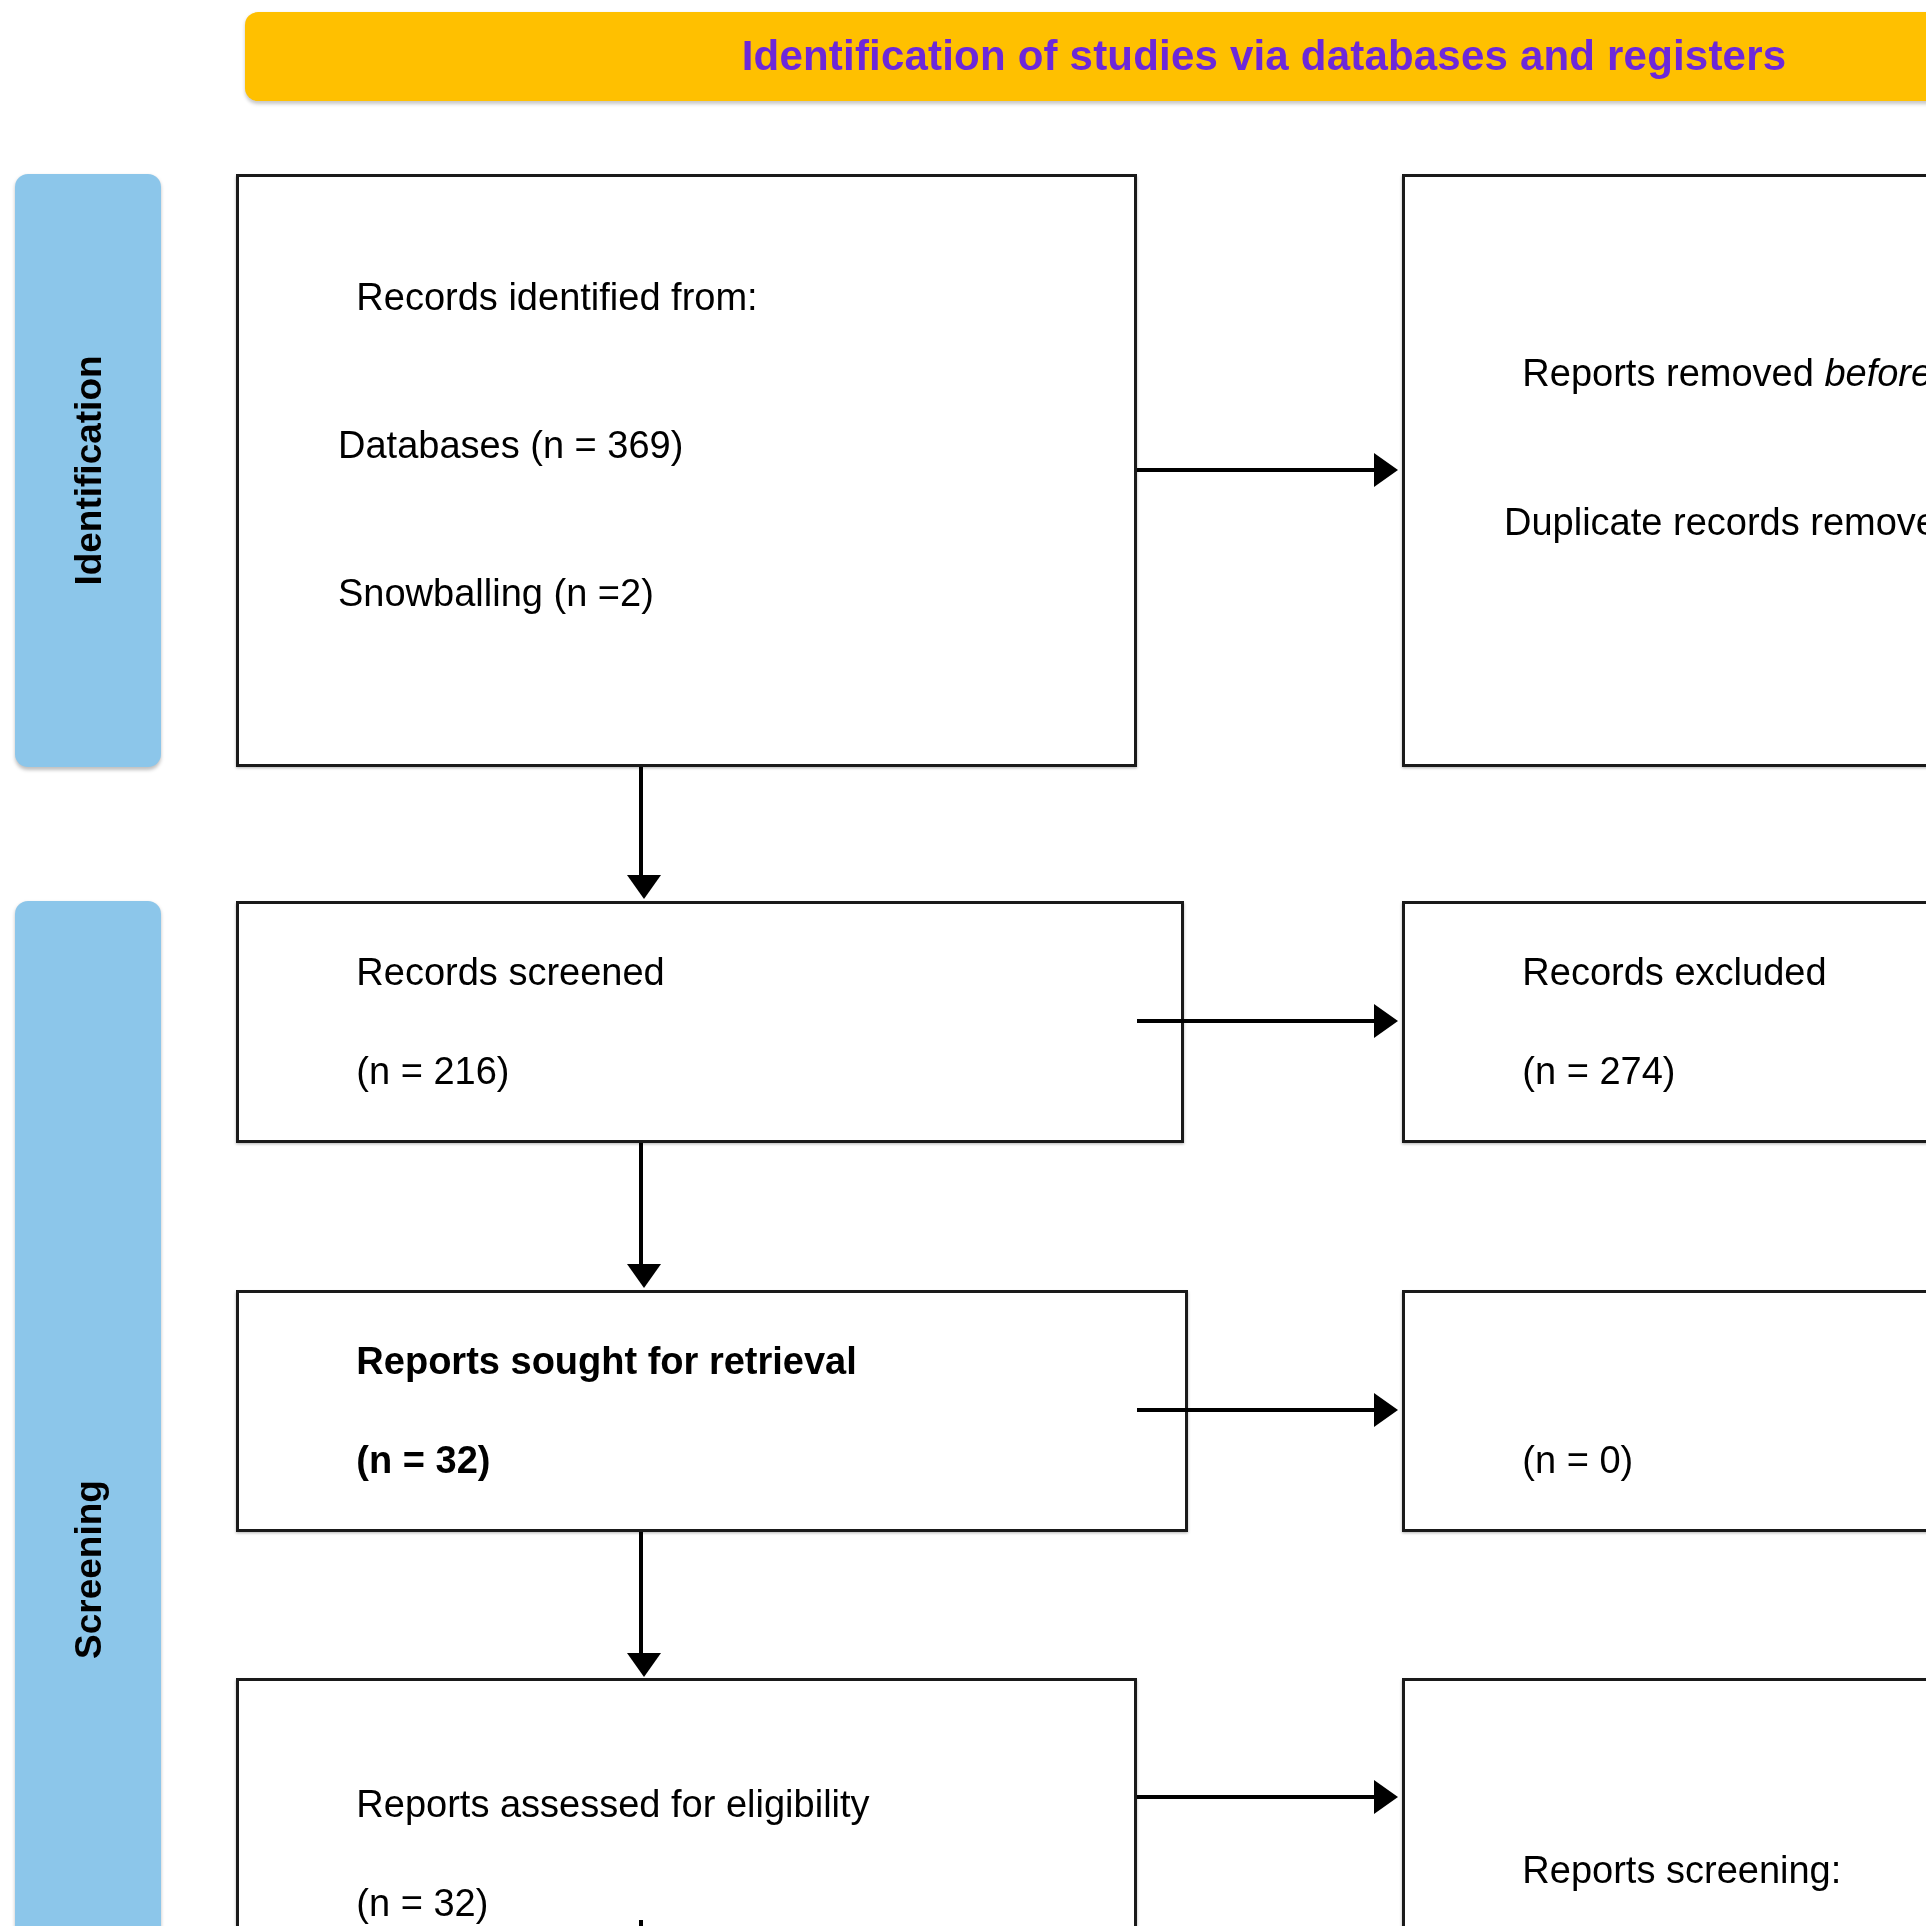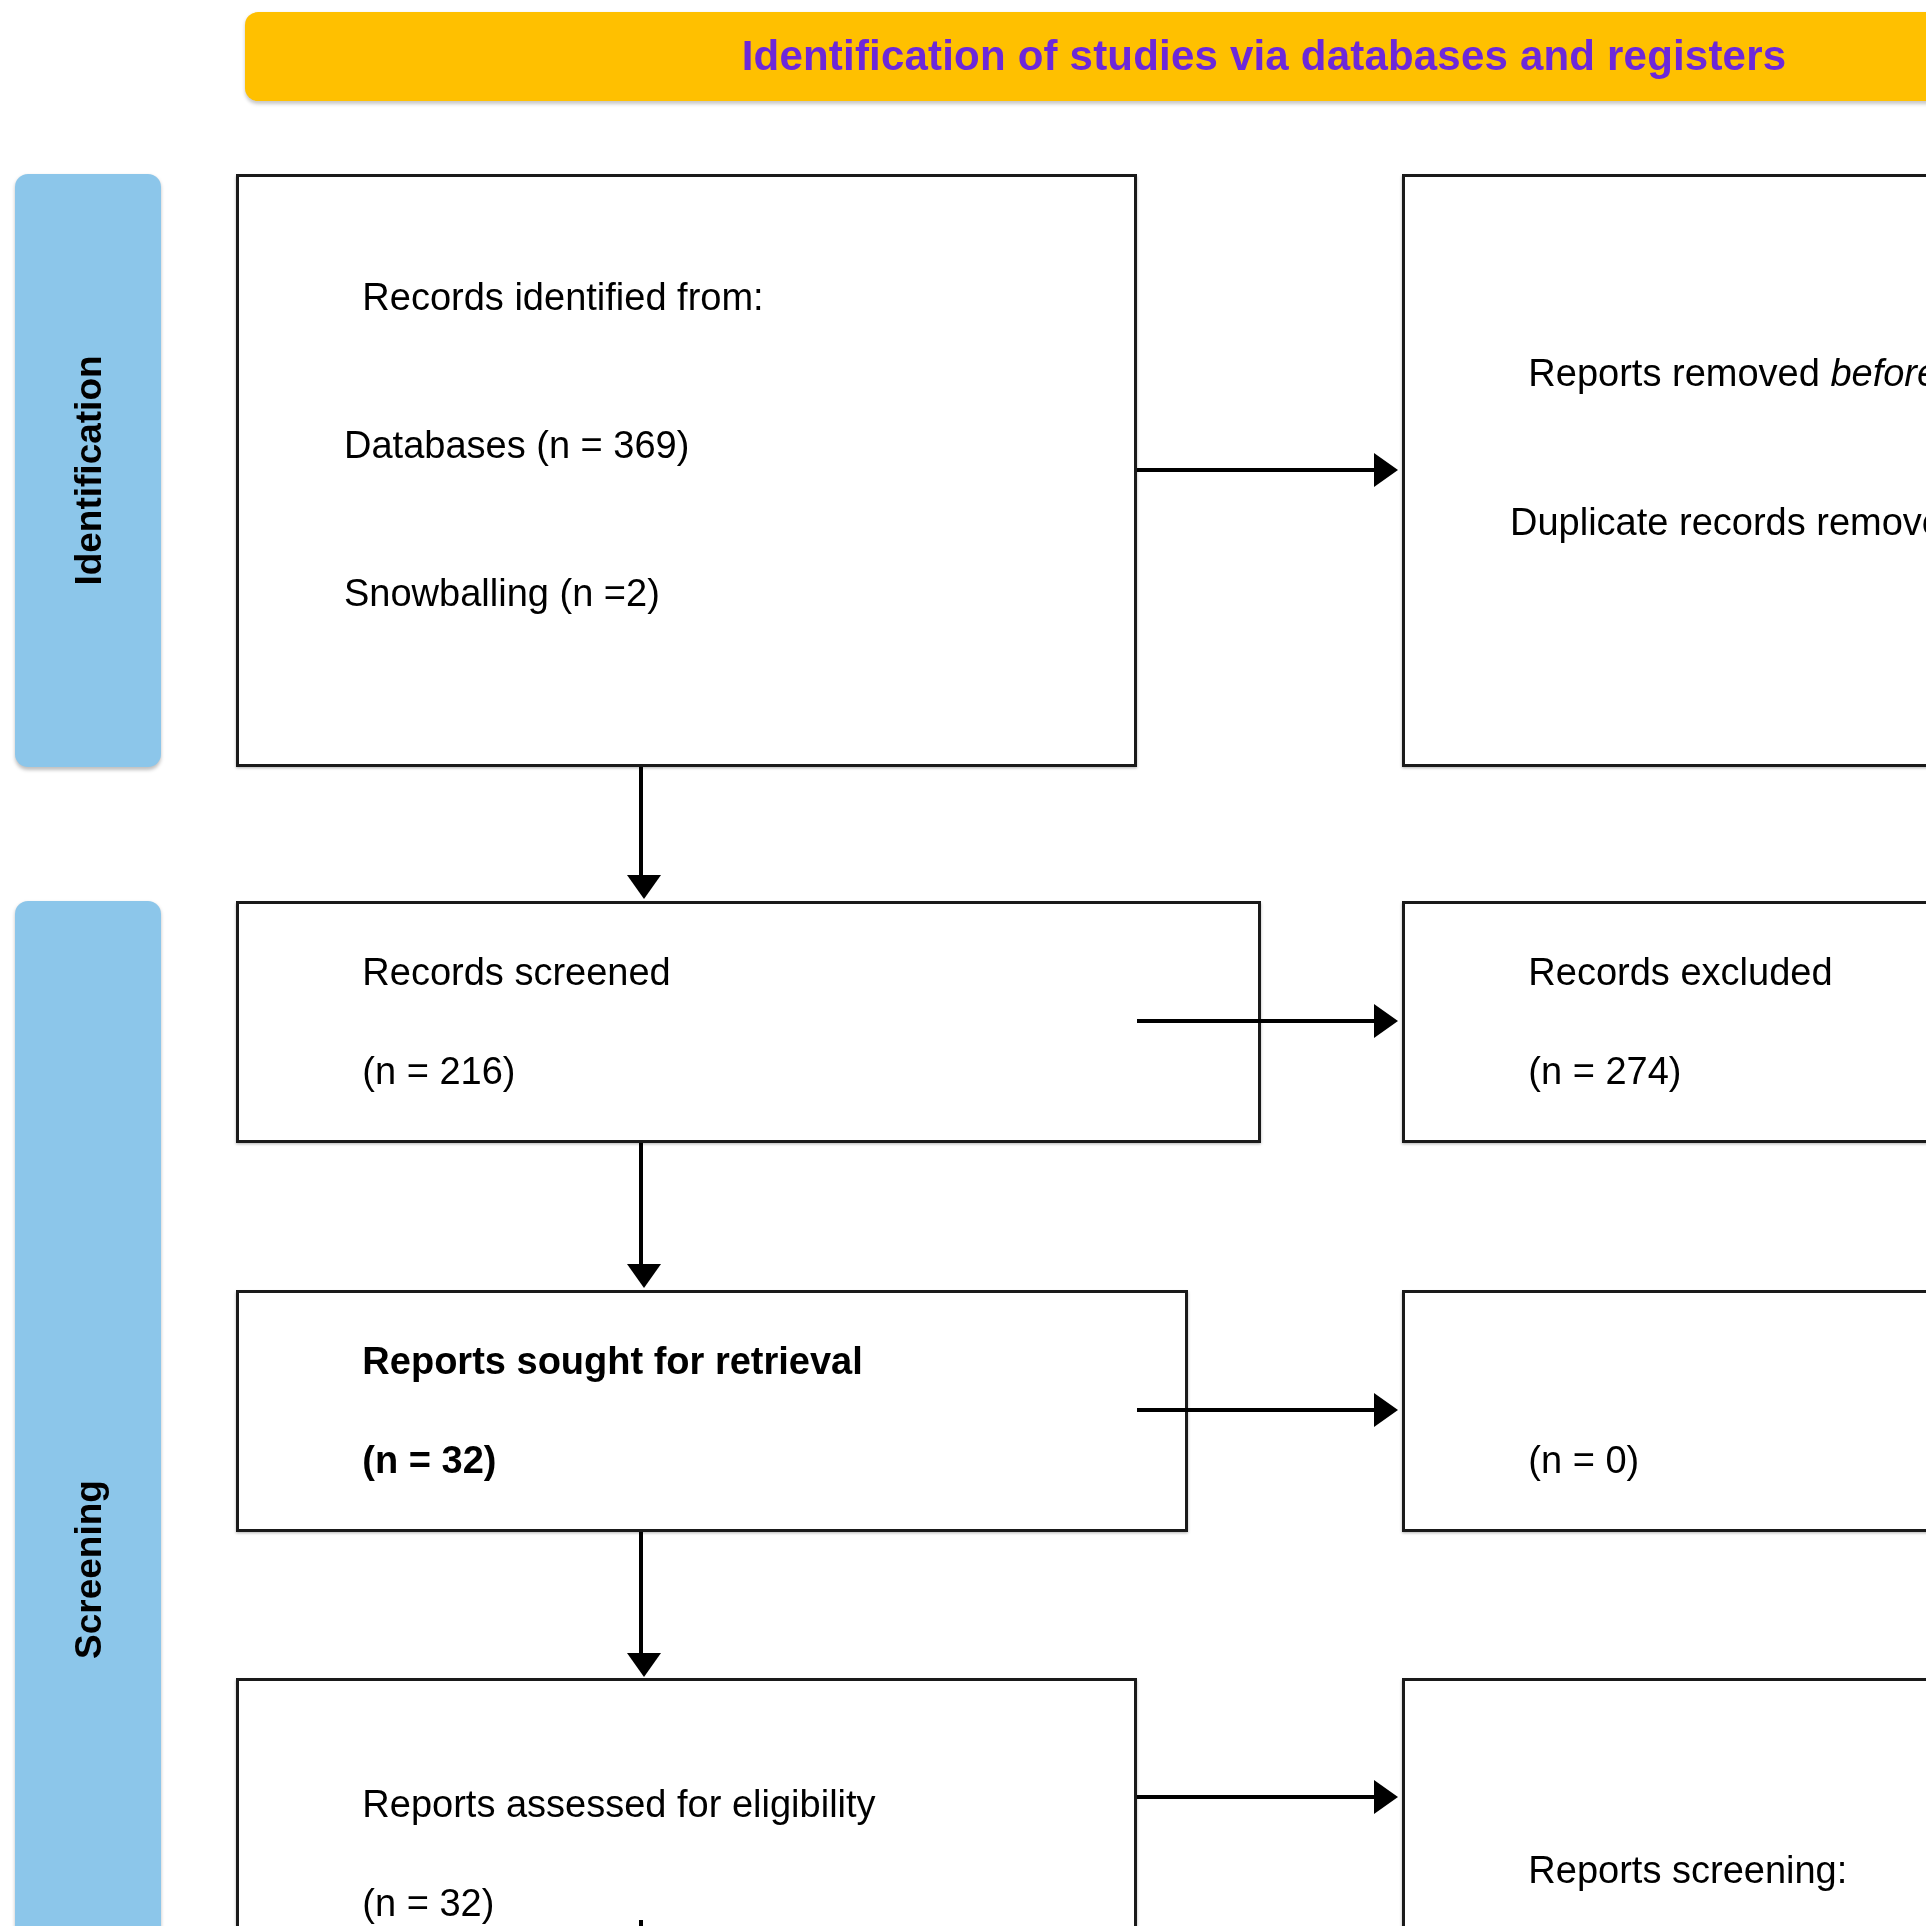--- a/index.html
+++ b/index.html
@@ -71,38 +71,38 @@
   
   .flow-box {
     position: absolute;
     background: #ffffff;
     border: 3.5px solid #1a1a1a;
     box-sizing: border-box;
     box-shadow: 0 1.9px 2.7px rgba(0,0,0,0.30);
   }
   .flow-box-text {
     position: absolute;
-    left: 60px;
+    left: 54px;
     right: 15.4px;
     font-size: 38px;
     line-height: 1.30;
     color: #000000;
     white-space: pre-wrap;
   }
   
   .text-mid   { top: 50%; transform: translateY(-50%); }
   .text-upper { top: 50px; }
 
   .indent-1 { padding-left: 45px; display: block; }
   .italic   { font-style: italic; }
 
   
   #box-identified      { left: 236px;  top: 174px;  width: 901px; height: 593px; }
   #box-removed         { left: 1402px; top: 174px;  width: 882px; height: 593px; }
-  #box-screened        { left: 236px;  top: 901px; width: 1025px; height: 242px;  }
+  #box-screened        { left: 236px;  top: 901px; width: 948px; height: 242px;  }
   #box-excluded        { left: 1402px; top: 901px; width: 882px; height: 242px;  }
   #box-sought          { left: 236px;  top: 1290px; width: 952px; height: 242px; font-weight: bold;  }
   #box-not-retrieved   { left: 1402px; top: 1290px; width: 882px; height: 242px;  }
   #box-assessed        { left: 236px;  top: 1678px; width: 901px; height: 311px;  }
   #box-reports-excluded{ left: 1402px; top: 1678px; width: 882px; height: 562px; }
 
   
   #box-removed   .flow-box-text { top: 123px; }
   #box-reports-excluded .flow-box-text { top: 116px; }
 

